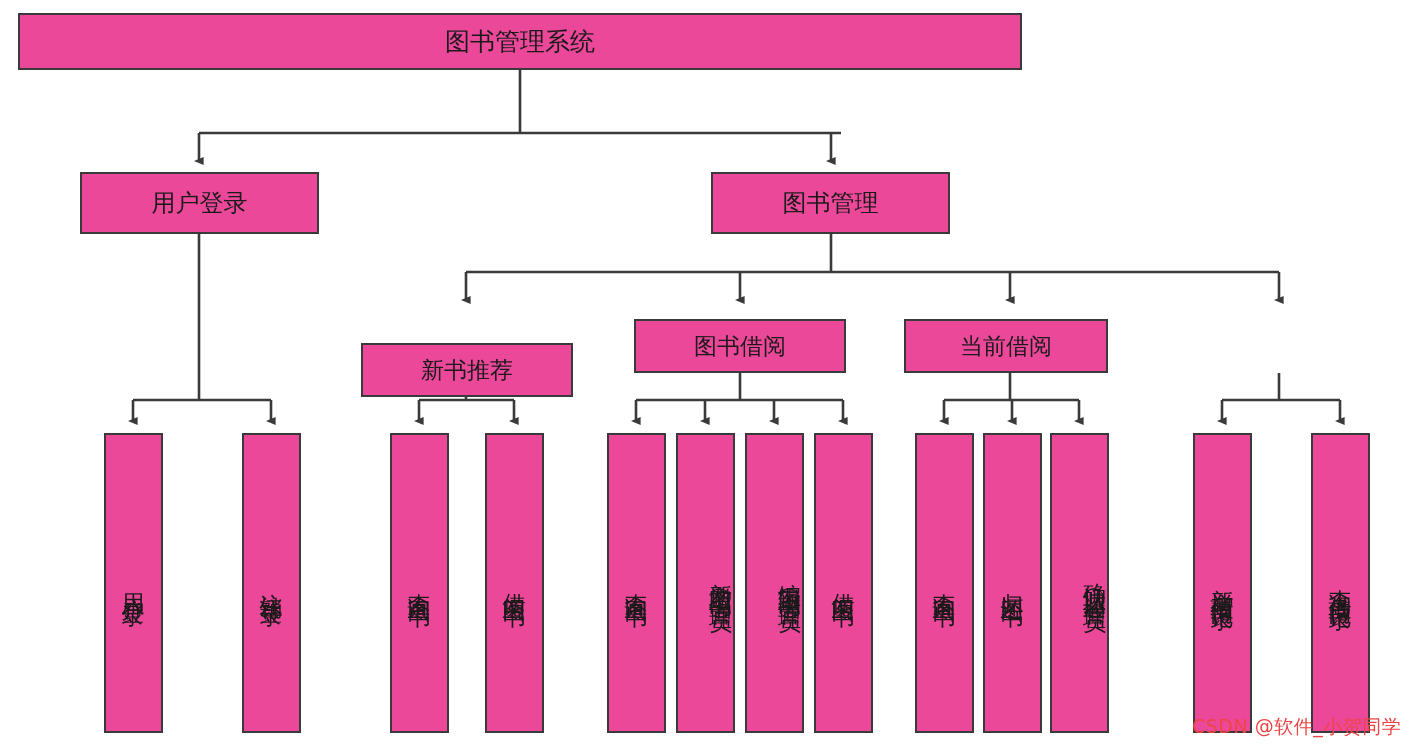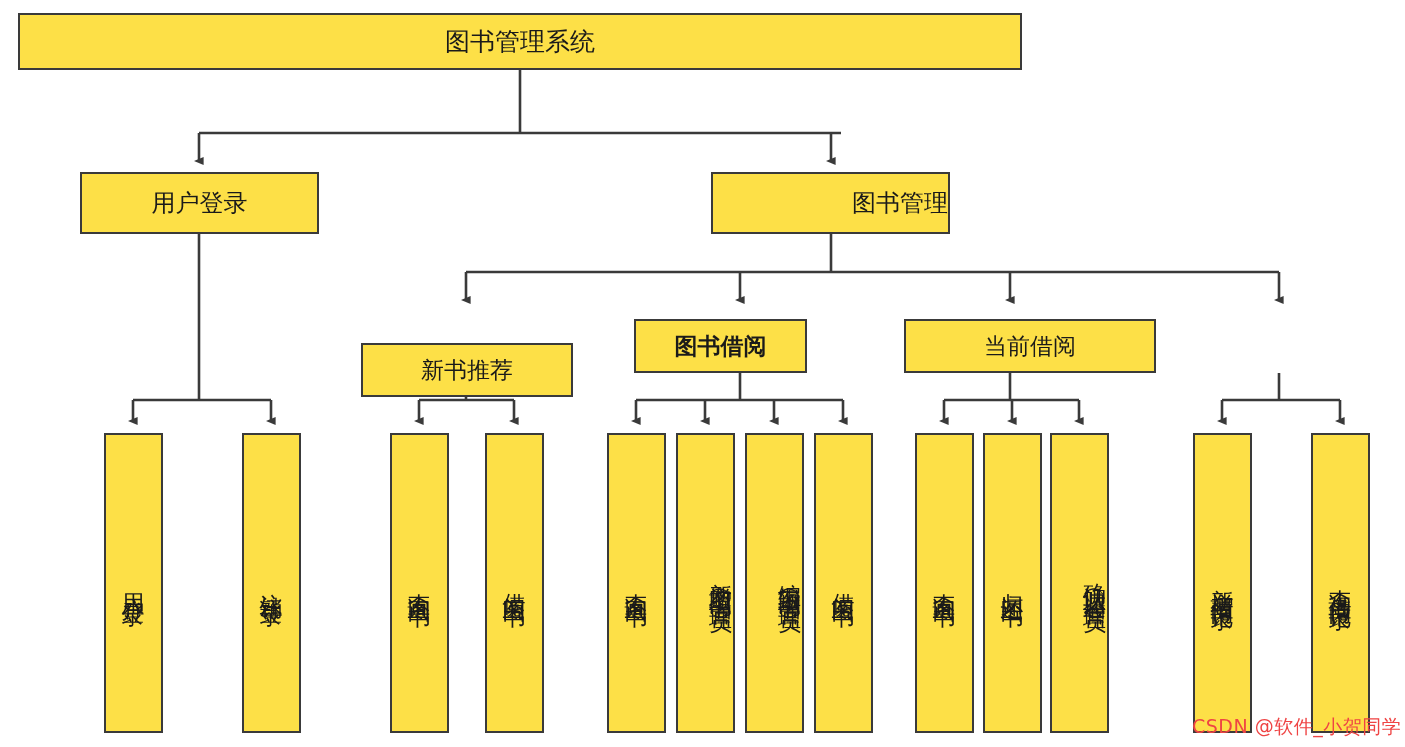--- a/index.html
+++ b/index.html
@@ -24,21 +24,21 @@
     left: 0;
     top: 0;
     width: 1405px;
     height: 747px;
     pointer-events: none;
   }
   .node {
     position: absolute;
     box-sizing: border-box;
     border: 2.5px solid #3a3a3a;
-    background: #fde047;
+    background: #ec4899;
     color: #1a1a1a;
     display: flex;
     align-items: center;
     justify-content: center;
     text-align: center;
     line-height: 1.05;
   }
   .node.level-0 {
     font-size: 25px;
   }
@@ -131,33 +131,33 @@
   </svg>
 
   <div class="node level-0" style="left:18px; top:13px; width:1004px; height:57px;">
     <span class="label">图书管理系统</span>
   </div>
 
   <div class="node level-1" style="left:80px; top:172px; width:239px; height:62px;">
     <span class="label">用户登录</span>
   </div>
 
-  <div class="node level-1" style="left:711px; top:172px; width:239px; height:62px;justify-content:flex-end;">
+  <div class="node level-1" style="left:711px; top:172px; width:239px; height:62px;">
     <span class="label">图书管理</span>
   </div>
 
   <div class="node level-2" style="left:361px; top:319px; width:212px; height:54px;margin-top:24px;">
     <span class="label">新书推荐</span>
   </div>
 
-  <div class="node level-2" style="left:634px; top:319px; width:173px; height:54px;font-weight:bold;">
+  <div class="node level-2" style="left:634px; top:319px; width:212px; height:54px;">
     <span class="label">图书借阅</span>
   </div>
 
-  <div class="node level-2" style="left:904px; top:319px; width:252px; height:54px;">
+  <div class="node level-2" style="left:904px; top:319px; width:204px; height:54px;">
     <span class="label">当前借阅</span>
   </div>
 
 
   <div class="node leaf" style="left:104px; top:433px; width:59px; height:300px;">
     <span class="label">用户登录</span>
   </div>
 
   <div class="node leaf" style="left:242px; top:433px; width:59px; height:300px;">
     <span class="label">注销登录</span>

